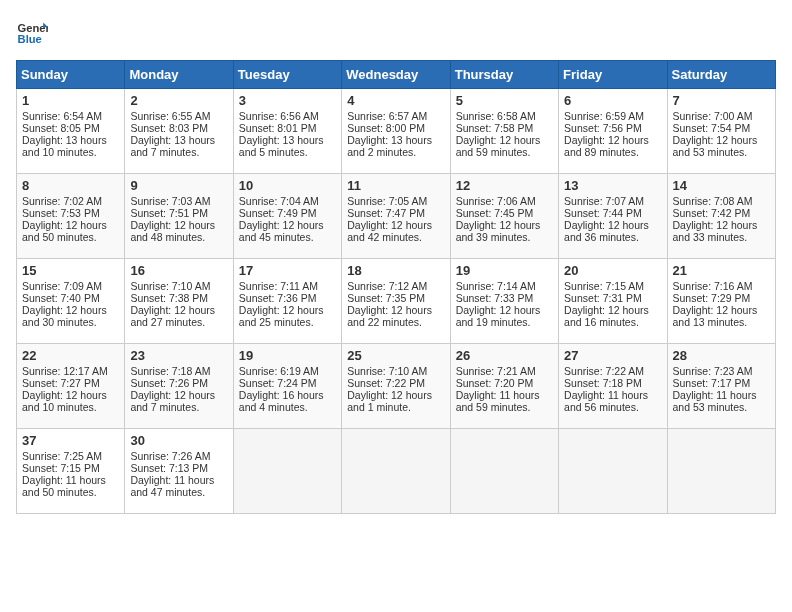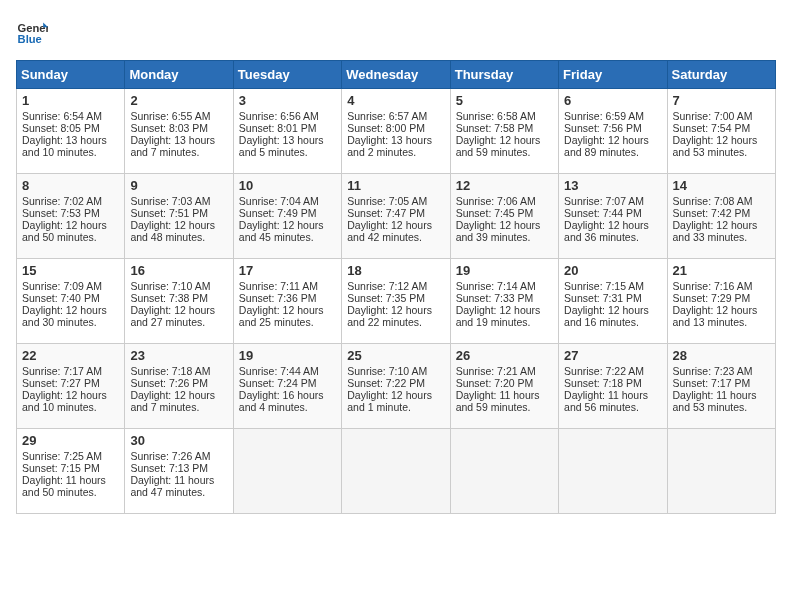--- a/index.html
+++ b/index.html
@@ -128,30 +128,30 @@
       <tr>
         <td><span class="day-number">15</span><span>Sunrise: 7:09 AM</span><br><span>Sunset: 7:40 PM</span><br><span>Daylight: 12 hours and 30 minutes.</span></td>
         <td><span class="day-number">16</span><span>Sunrise: 7:10 AM</span><br><span>Sunset: 7:38 PM</span><br><span>Daylight: 12 hours and 27 minutes.</span></td>
         <td><span class="day-number">17</span><span>Sunrise: 7:11 AM</span><br><span>Sunset: 7:36 PM</span><br><span>Daylight: 12 hours and 25 minutes.</span></td>
         <td><span class="day-number">18</span><span>Sunrise: 7:12 AM</span><br><span>Sunset: 7:35 PM</span><br><span>Daylight: 12 hours and 22 minutes.</span></td>
         <td><span class="day-number">19</span><span>Sunrise: 7:14 AM</span><br><span>Sunset: 7:33 PM</span><br><span>Daylight: 12 hours and 19 minutes.</span></td>
         <td><span class="day-number">20</span><span>Sunrise: 7:15 AM</span><br><span>Sunset: 7:31 PM</span><br><span>Daylight: 12 hours and 16 minutes.</span></td>
         <td><span class="day-number">21</span><span>Sunrise: 7:16 AM</span><br><span>Sunset: 7:29 PM</span><br><span>Daylight: 12 hours and 13 minutes.</span></td>
       </tr>
       <tr>
-        <td><span class="day-number">22</span><span>Sunrise: 7:17 AM</span><br><span>Sunset: 7:27 PM</span><br><span>Daylight: 12 hours and 10 minutes.</span></td>
+        <td><span class="day-number">22</span><span>Sunrise: 12:17 AM</span><br><span>Sunset: 7:27 PM</span><br><span>Daylight: 12 hours and 10 minutes.</span></td>
         <td><span class="day-number">23</span><span>Sunrise: 7:18 AM</span><br><span>Sunset: 7:26 PM</span><br><span>Daylight: 12 hours and 7 minutes.</span></td>
-        <td><span class="day-number">19</span><span>Sunrise: 7:44 AM</span><br><span>Sunset: 7:24 PM</span><br><span>Daylight: 16 hours and 4 minutes.</span></td>
+        <td><span class="day-number">19</span><span>Sunrise: 6:19 AM</span><br><span>Sunset: 7:24 PM</span><br><span>Daylight: 16 hours and 4 minutes.</span></td>
         <td><span class="day-number">25</span><span>Sunrise: 7:10 AM</span><br><span>Sunset: 7:22 PM</span><br><span>Daylight: 12 hours and 1 minute.</span></td>
         <td><span class="day-number">26</span><span>Sunrise: 7:21 AM</span><br><span>Sunset: 7:20 PM</span><br><span>Daylight: 11 hours and 59 minutes.</span></td>
         <td><span class="day-number">27</span><span>Sunrise: 7:22 AM</span><br><span>Sunset: 7:18 PM</span><br><span>Daylight: 11 hours and 56 minutes.</span></td>
         <td><span class="day-number">28</span><span>Sunrise: 7:23 AM</span><br><span>Sunset: 7:17 PM</span><br><span>Daylight: 11 hours and 53 minutes.</span></td>
       </tr>
       <tr>
-        <td><span class="day-number">29</span><span>Sunrise: 7:25 AM</span><br><span>Sunset: 7:15 PM</span><br><span>Daylight: 11 hours and 50 minutes.</span></td>
+        <td><span class="day-number">37</span><span>Sunrise: 7:25 AM</span><br><span>Sunset: 7:15 PM</span><br><span>Daylight: 11 hours and 50 minutes.</span></td>
         <td><span class="day-number">30</span><span>Sunrise: 7:26 AM</span><br><span>Sunset: 7:13 PM</span><br><span>Daylight: 11 hours and 47 minutes.</span></td>
         <td class="empty"></td>
         <td class="empty"></td>
         <td class="empty"></td>
         <td class="empty"></td>
         <td class="empty"></td>
       </tr>
     </tbody>
 </table>
 

